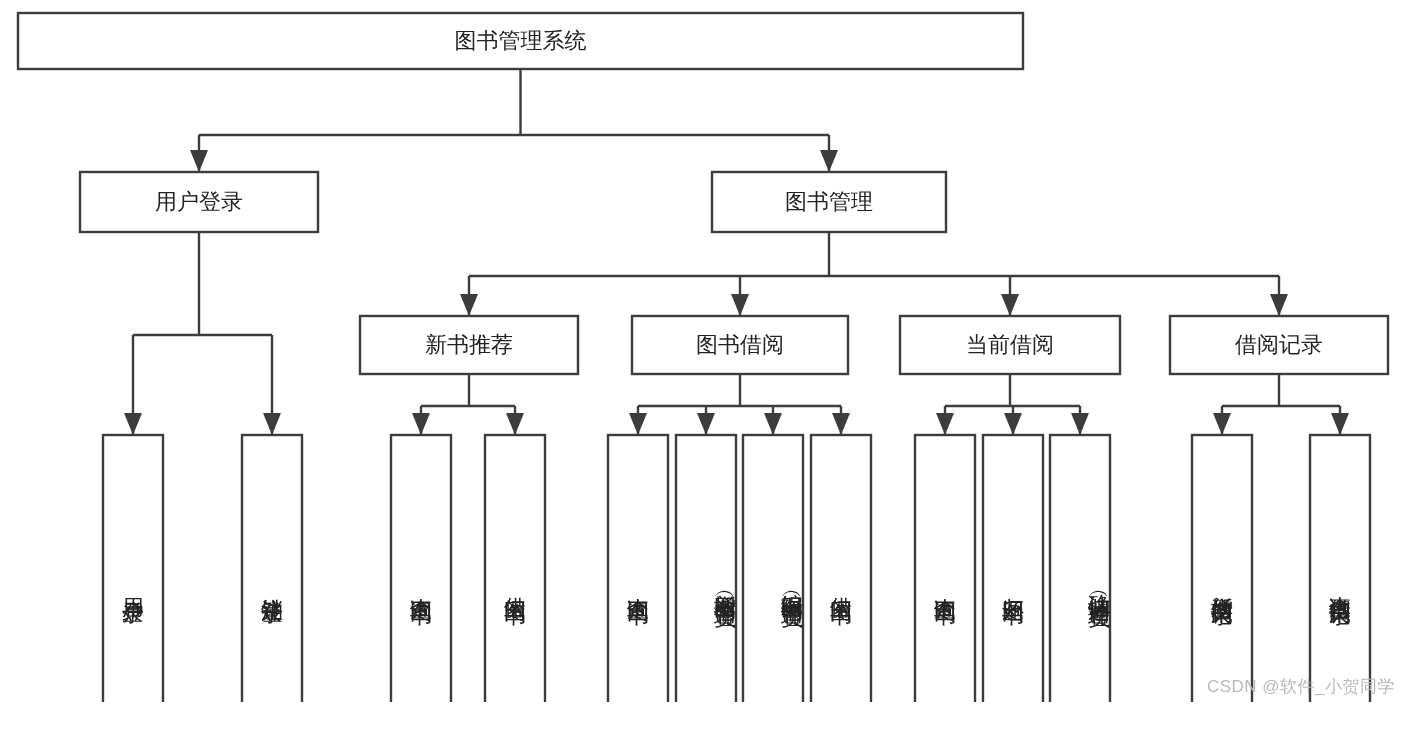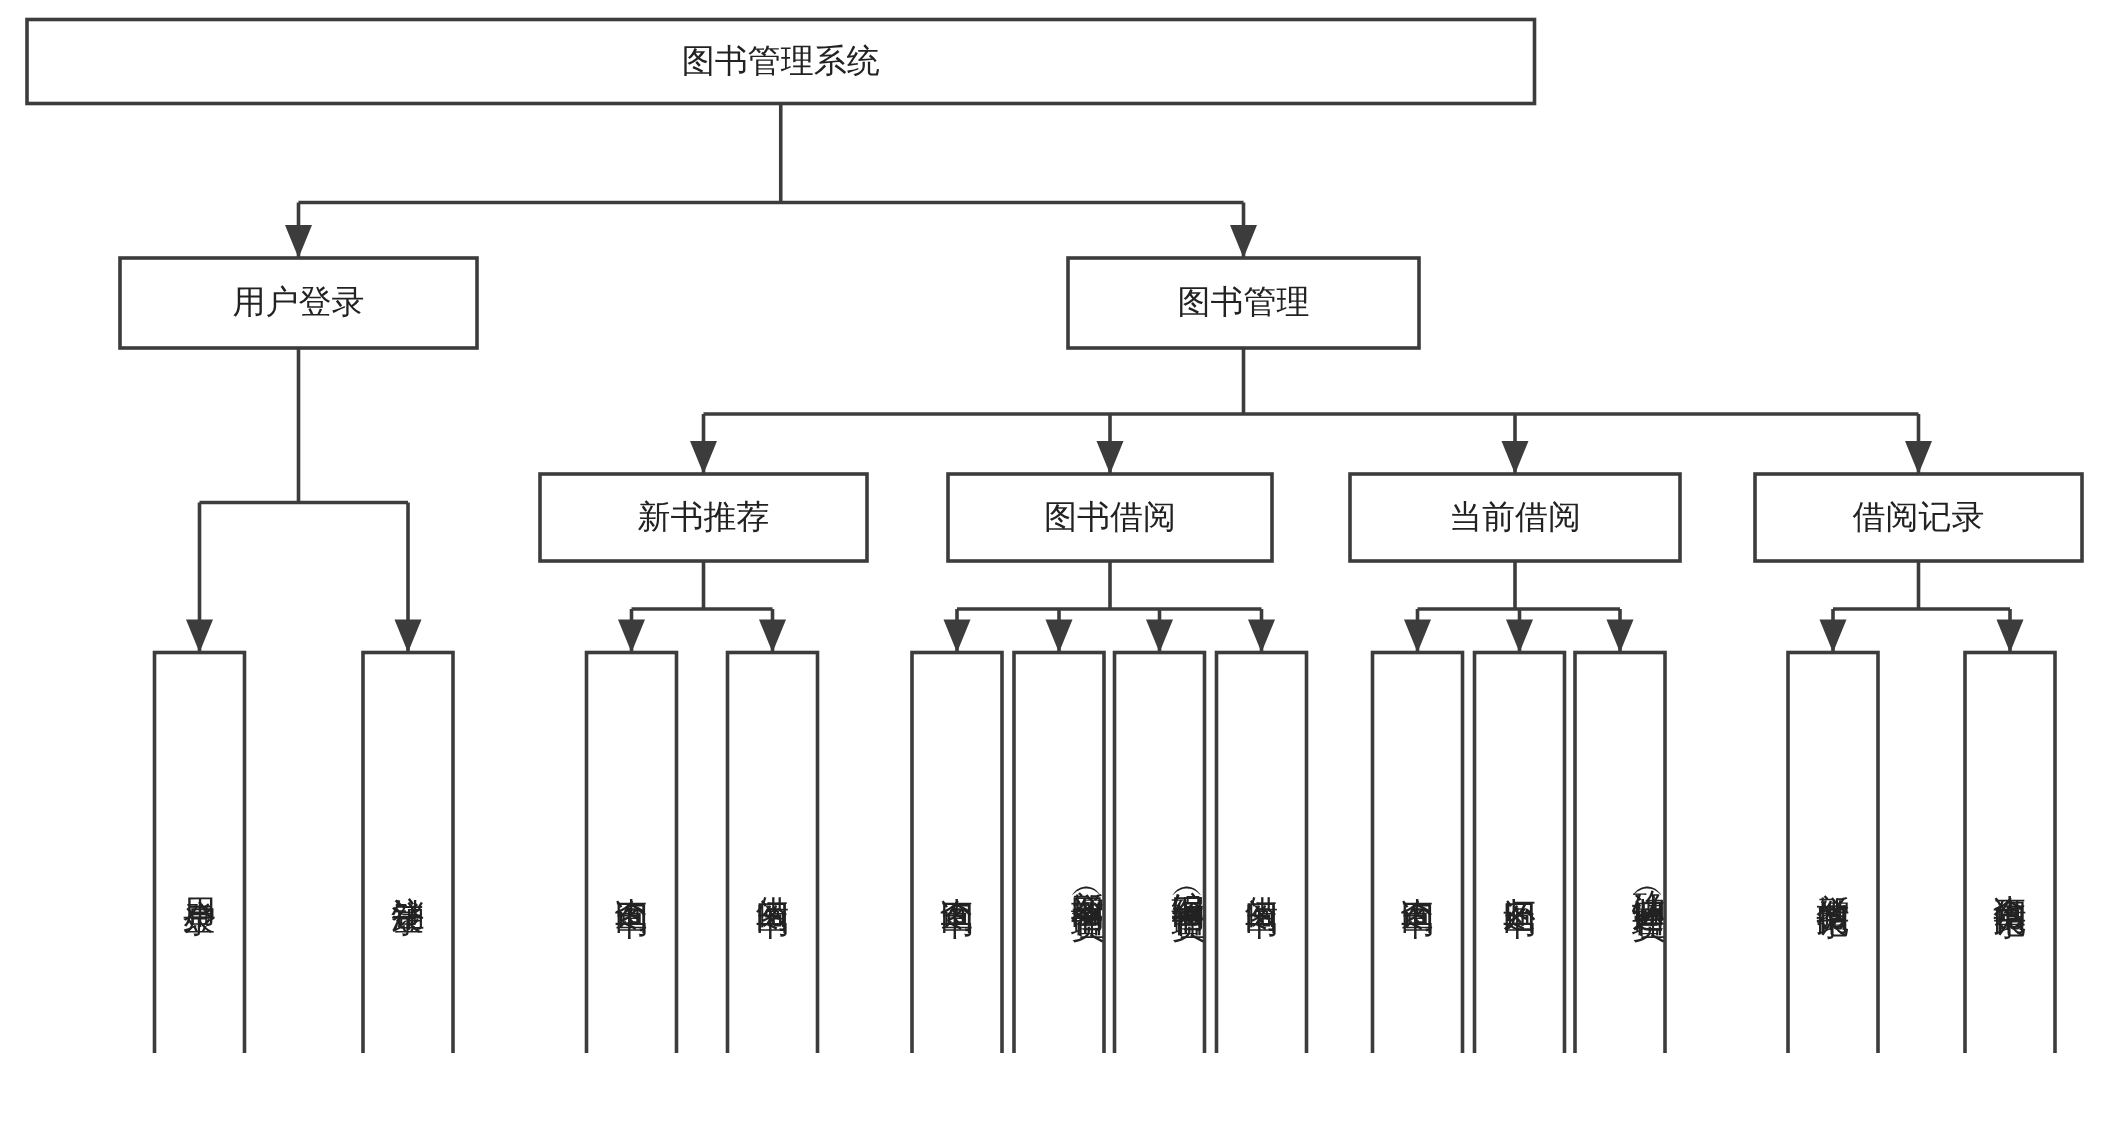--- a/index.html
+++ b/index.html
@@ -170,14 +170,15 @@
       <div class="leaf-label-v" style="left: 676px; width: 60px; text-align: center; top: 441px; height: 288px;">新增图书（管理员）</div>
       <div class="leaf-label-v" style="left: 743px; width: 60px; text-align: center; top: 441px; height: 288px;">编辑图书（管理员）</div>
       <div class="leaf-label-v" style="left: 811px; width: 60px; text-align: center; top: 435px; height: 298px; display: flex; align-items: center; justify-content: center;">借阅图书</div>
       <div class="leaf-label-v" style="left: 915px; width: 60px; text-align: center; top: 435px; height: 298px; display: flex; align-items: center; justify-content: center;">查询图书</div>
       <div class="leaf-label-v" style="left: 983px; width: 60px; text-align: center; top: 435px; height: 298px; display: flex; align-items: center; justify-content: center;">归还图书</div>
       <div class="leaf-label-v" style="left: 1050px; width: 60px; text-align: center; top: 441px; height: 288px;">确认归还（管理员）</div>
       <div class="leaf-label-v" style="left: 1192px; width: 60px; text-align: center; top: 435px; height: 298px; display: flex; align-items: center; justify-content: center;">新增借阅记录</div>
       <div class="leaf-label-v" style="left: 1310px; width: 60px; text-align: center; top: 435px; height: 298px; display: flex; align-items: center; justify-content: center;">查询借阅记录</div>
     </div>
 
+  <div class="watermark">CSDN @软件_小贺同学</div>
 
 </div>
 
 </body></html>

